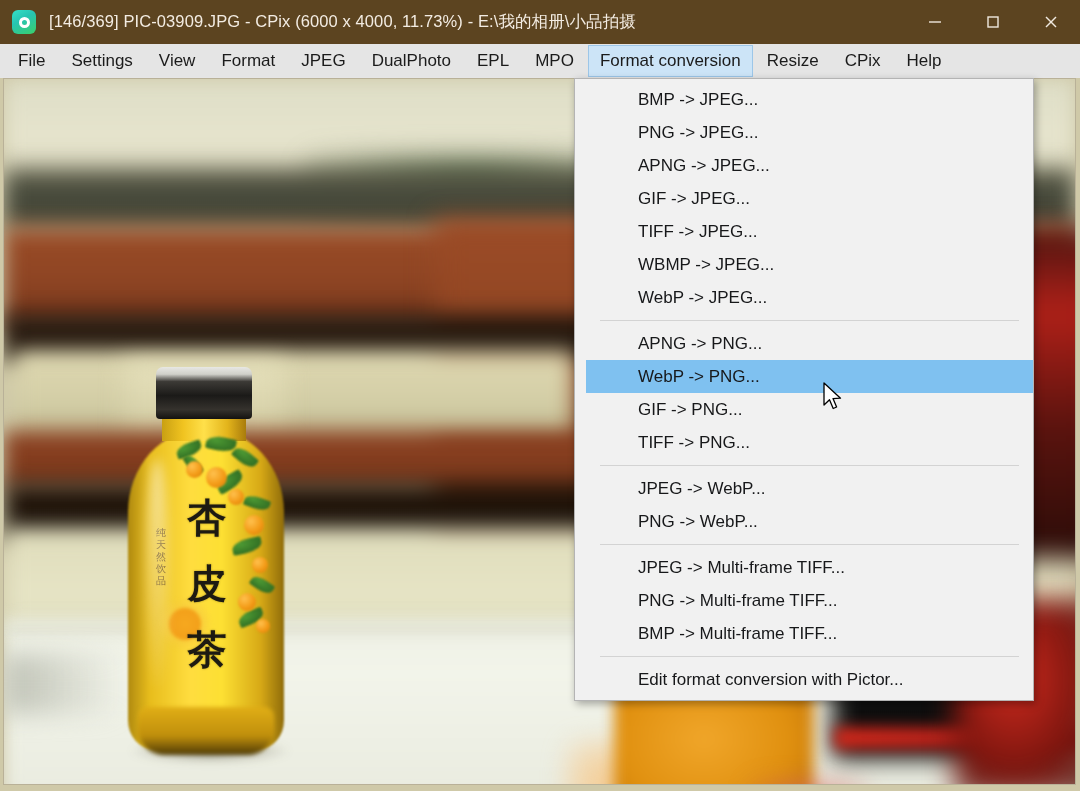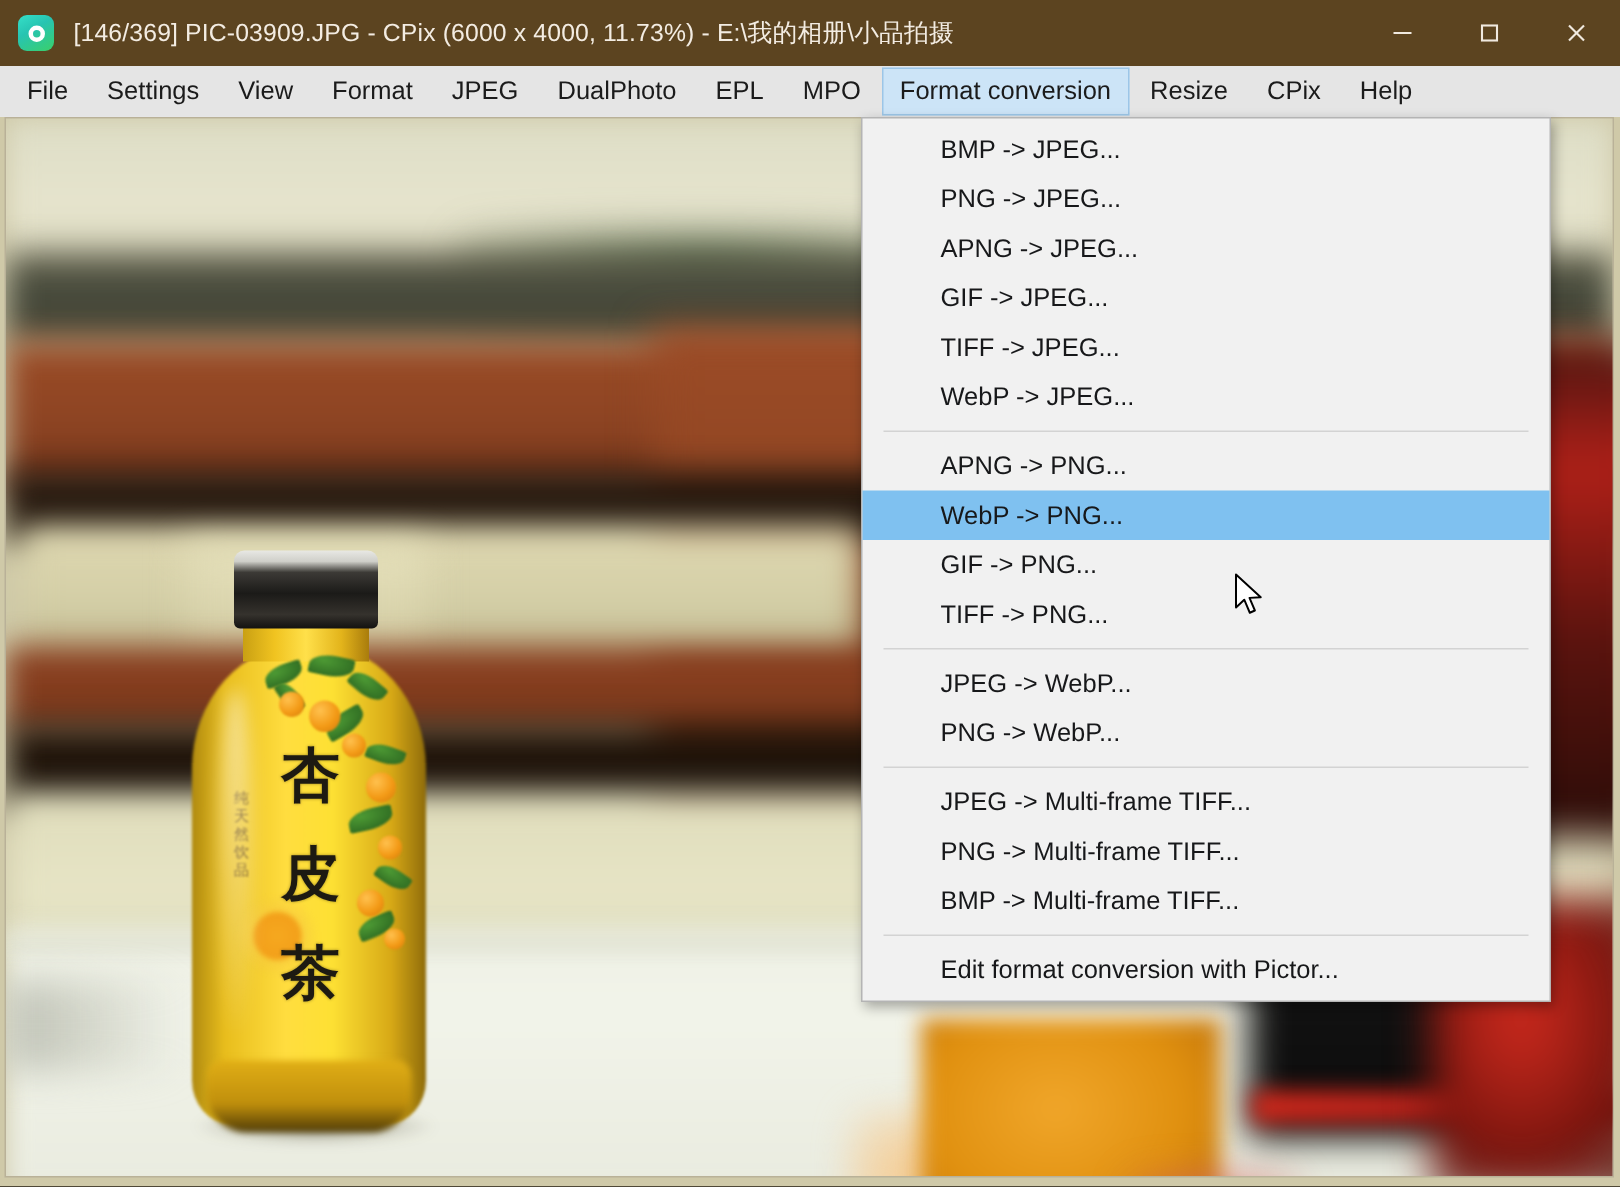--- a/index.html
+++ b/index.html
@@ -315,21 +315,21 @@
 
   
   .dropdown {
     position: absolute;
     left: 574px;
     top: 78px;
     width: 460px;
     background: #f1f1f1;
     border: 1px solid #b4b4b4;
     box-shadow: 2px 3px 8px rgba(0,0,0,0.32);
-    padding: 4px 0 4px 0;
+    padding: 4px 0 4px 11px;
     box-sizing: border-box;
   }
   .menu-item {
     height: 33px;
     line-height: 33px;
     padding-left: 52px;
     font-size: 17px;
     color: #17181a;
     white-space: nowrap;
   }
@@ -456,20 +456,21 @@
       </div>
     </div>
   </div>
 
   <div class="dropdown">
     <div class="menu-item">BMP -&gt; JPEG...</div>
     <div class="menu-item">PNG -&gt; JPEG...</div>
     <div class="menu-item">APNG -&gt; JPEG...</div>
     <div class="menu-item">GIF -&gt; JPEG...</div>
     <div class="menu-item">TIFF -&gt; JPEG...</div>
+    <div class="menu-item">WBMP -&gt; JPEG...</div>
     <div class="menu-item">WebP -&gt; JPEG...</div>
 
     <div class="menu-sep"></div>
 
     <div class="menu-item">APNG -&gt; PNG...</div>
     <div class="menu-item selected">WebP -&gt; PNG...</div>
     <div class="menu-item">GIF -&gt; PNG...</div>
     <div class="menu-item">TIFF -&gt; PNG...</div>
 
     <div class="menu-sep"></div>

